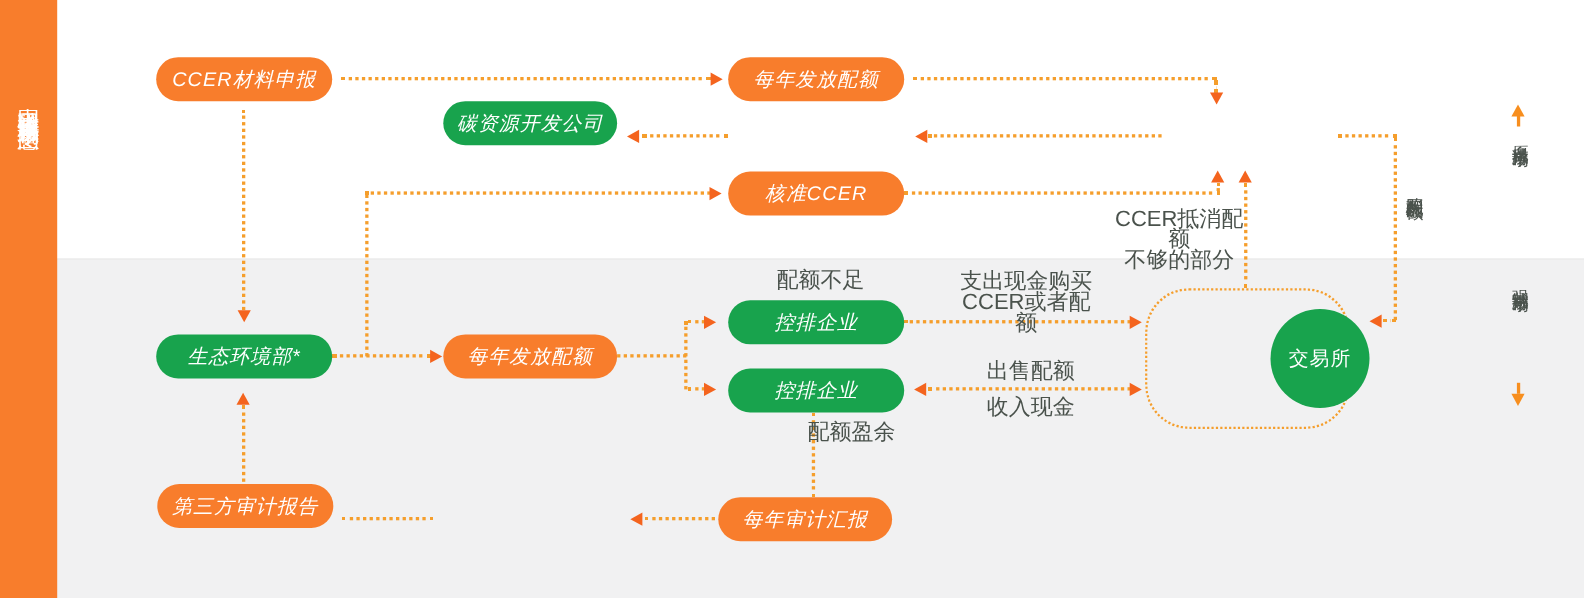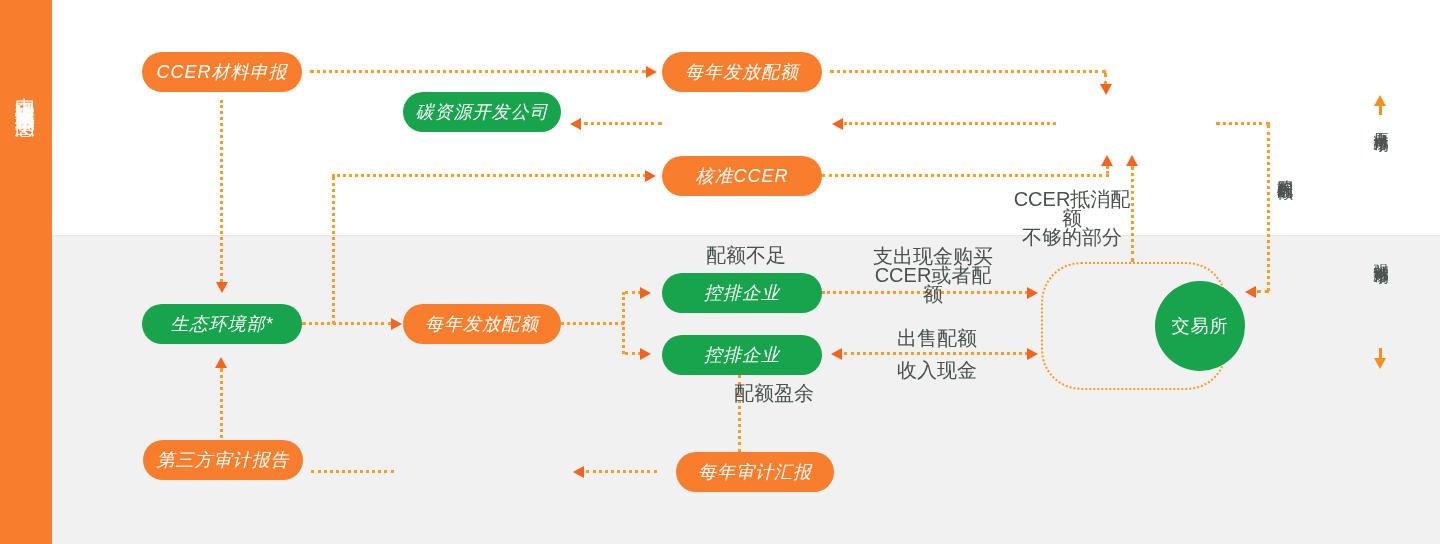--- a/index.html
+++ b/index.html
@@ -105,21 +105,21 @@
 
   <div class="pill orange" style="left:142px;top:52px;width:160px;">CCER材料申报</div>
   <div class="pill orange" style="left:662px;top:52px;width:160px;">每年发放配额</div>
   <div class="pill green" style="left:403px;top:92px;width:158px;text-align:center;">碳资源开发公司</div>
   <div class="pill orange" style="left:662px;top:156px;width:160px;">核准CCER</div>
   <div class="pill green" style="left:142px;top:304px;width:160px;">生态环境部*</div>
   <div class="pill orange" style="left:403px;top:304px;width:158px;">每年发放配额</div>
   <div class="pill green" style="left:662px;top:273px;width:160px;">控排企业</div>
   <div class="pill green" style="left:662px;top:335px;width:160px;">控排企业</div>
   <div class="pill orange" style="left:143px;top:440px;width:160px;text-align:center;">第三方审计报告</div>
-  <div class="pill orange" style="left:676px;top:452px;width:158px;">每年审计汇报</div>
+  <div class="pill orange" style="left:653px;top:452px;width:158px;">每年审计汇报</div>
 
   <div class="lbl" style="left:706px;top:246px;">配额不足</div>
   <div class="lbl" style="left:706px;top:384px;margin-left:28px;">配额盈余</div>
   <div class="lbl center" style="left:872px;top:247px;width:122px;"><span>支出现金购买</span><br><span>CCER或者配额</span></div>
   <div class="lbl" style="left:897px;top:329px;">出售配额</div>
   <div class="lbl" style="left:897px;top:361px;">收入现金</div>
   <div class="lbl center" style="left:1012px;top:190px;width:120px;"><span>CCER抵消配额</span><br><span>不够的部分</span></div>
   <div class="vtext" style="left:1274px;top:167px;font-size:16px;">购买碳配额</div>
 
   <div class="au" style="left:1374px;top:95px;border-bottom-color:#F78E1E;"></div>

